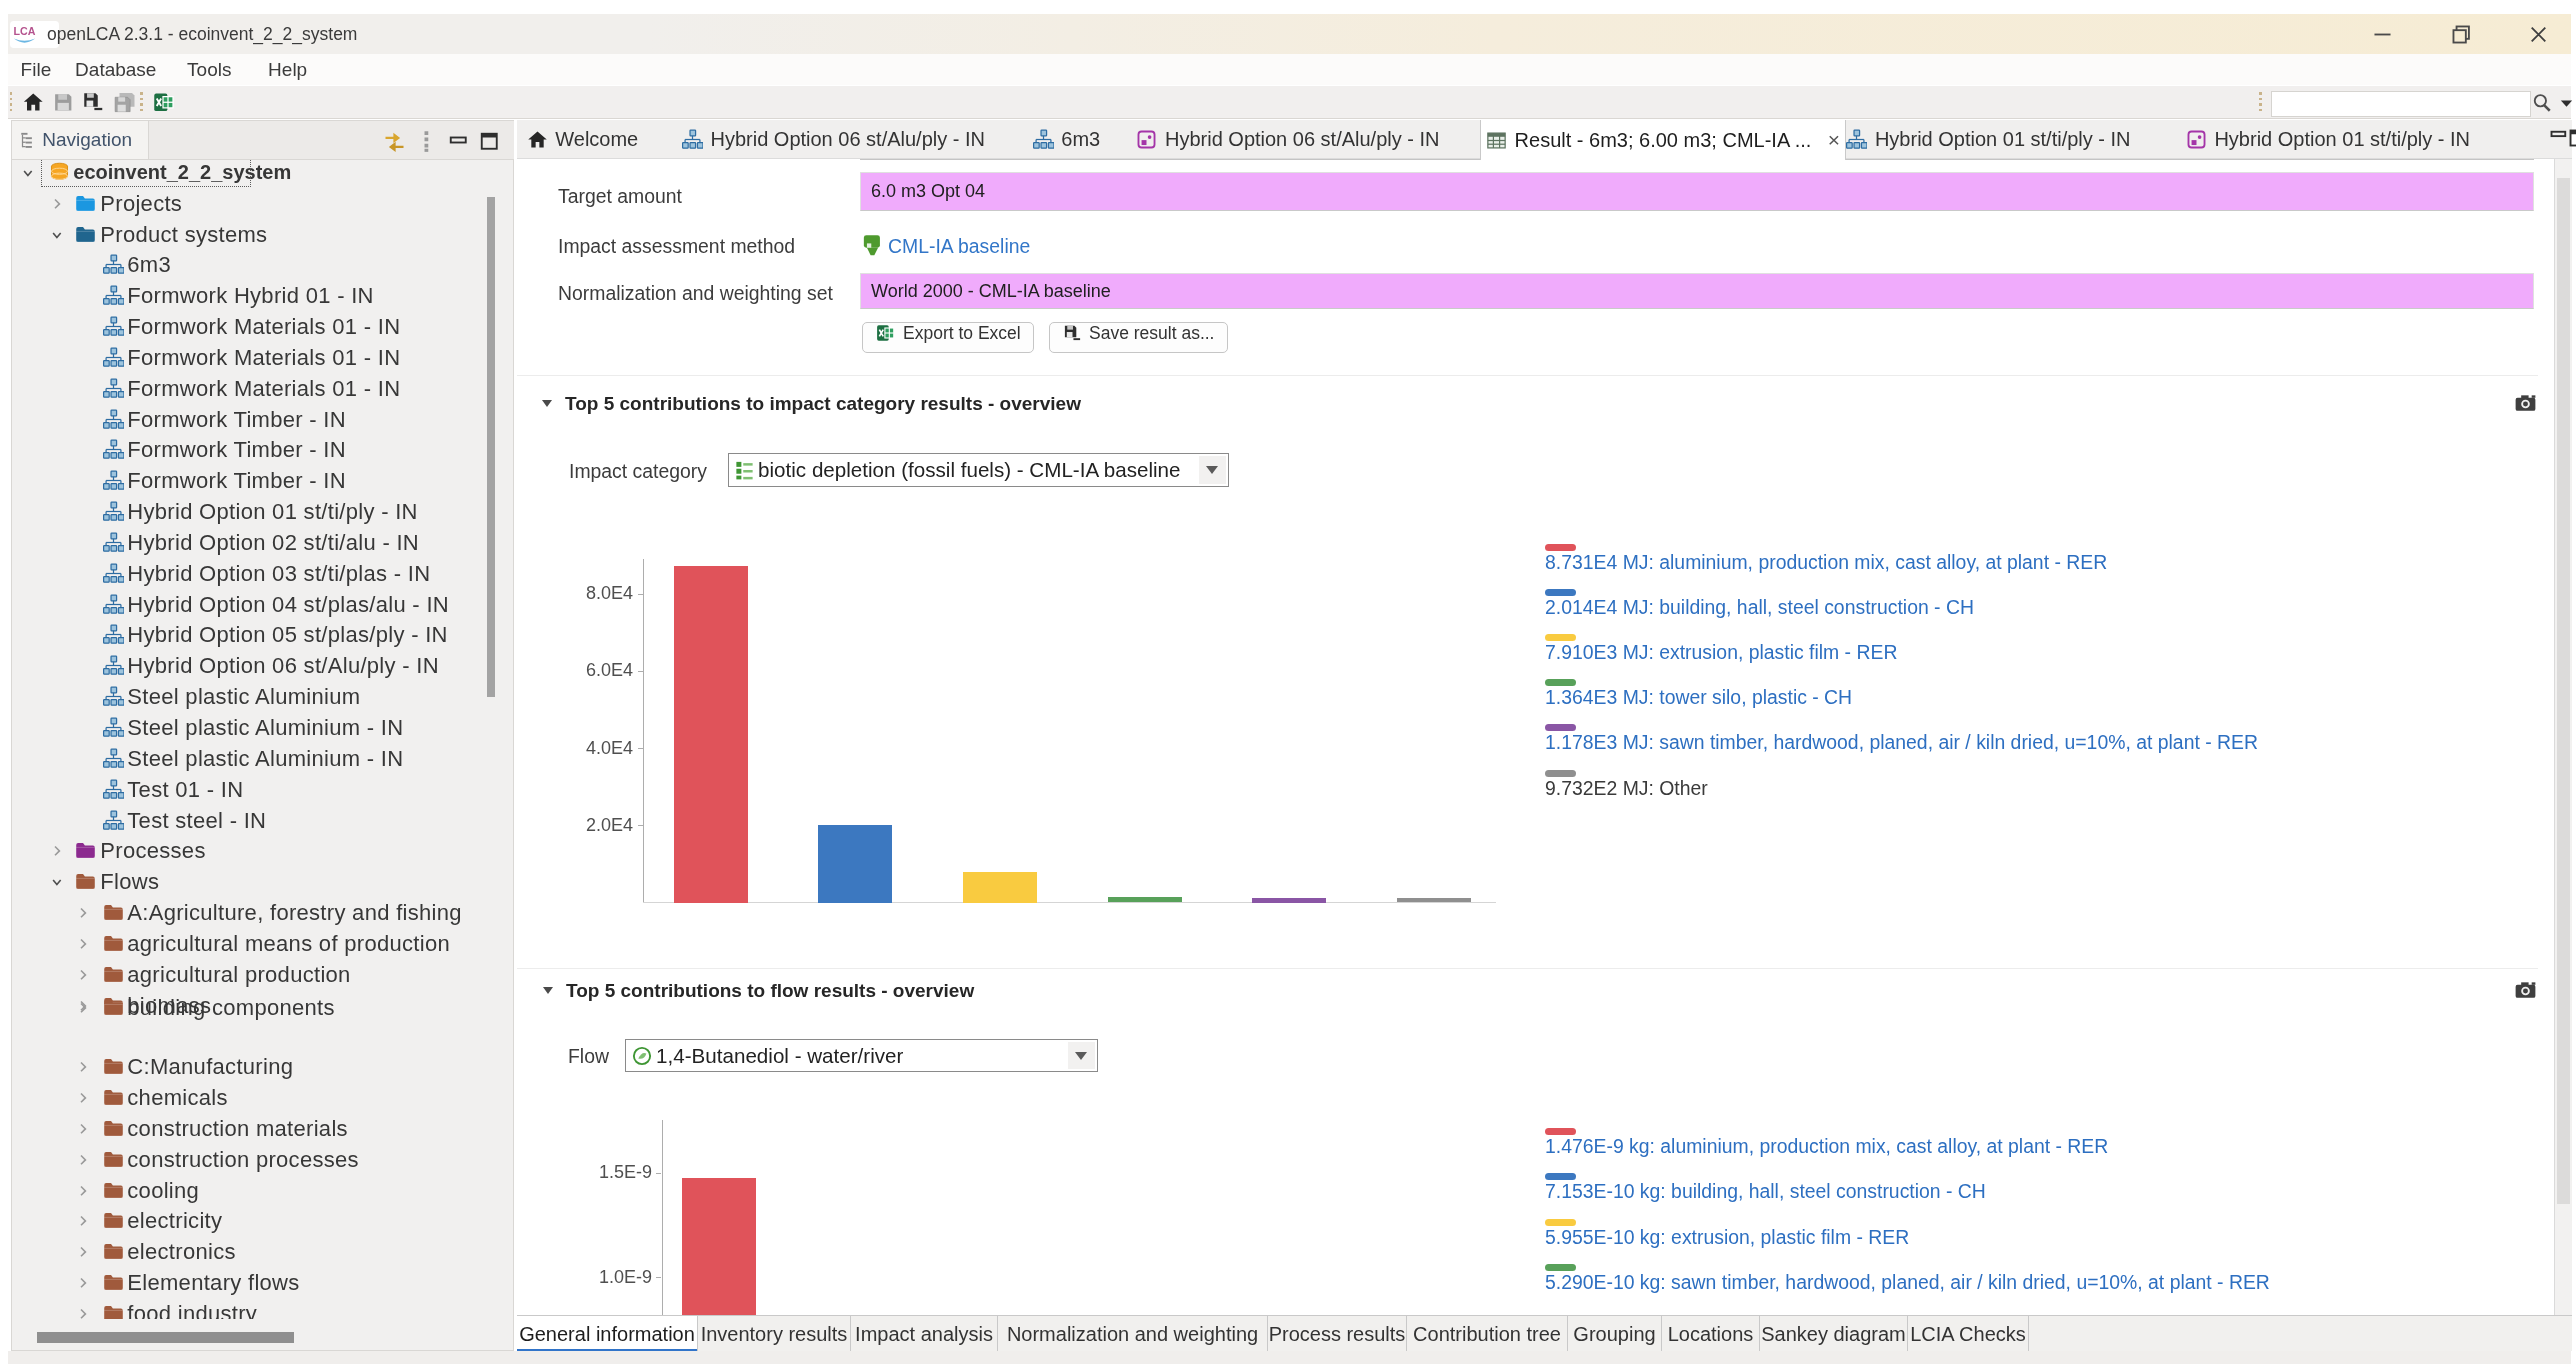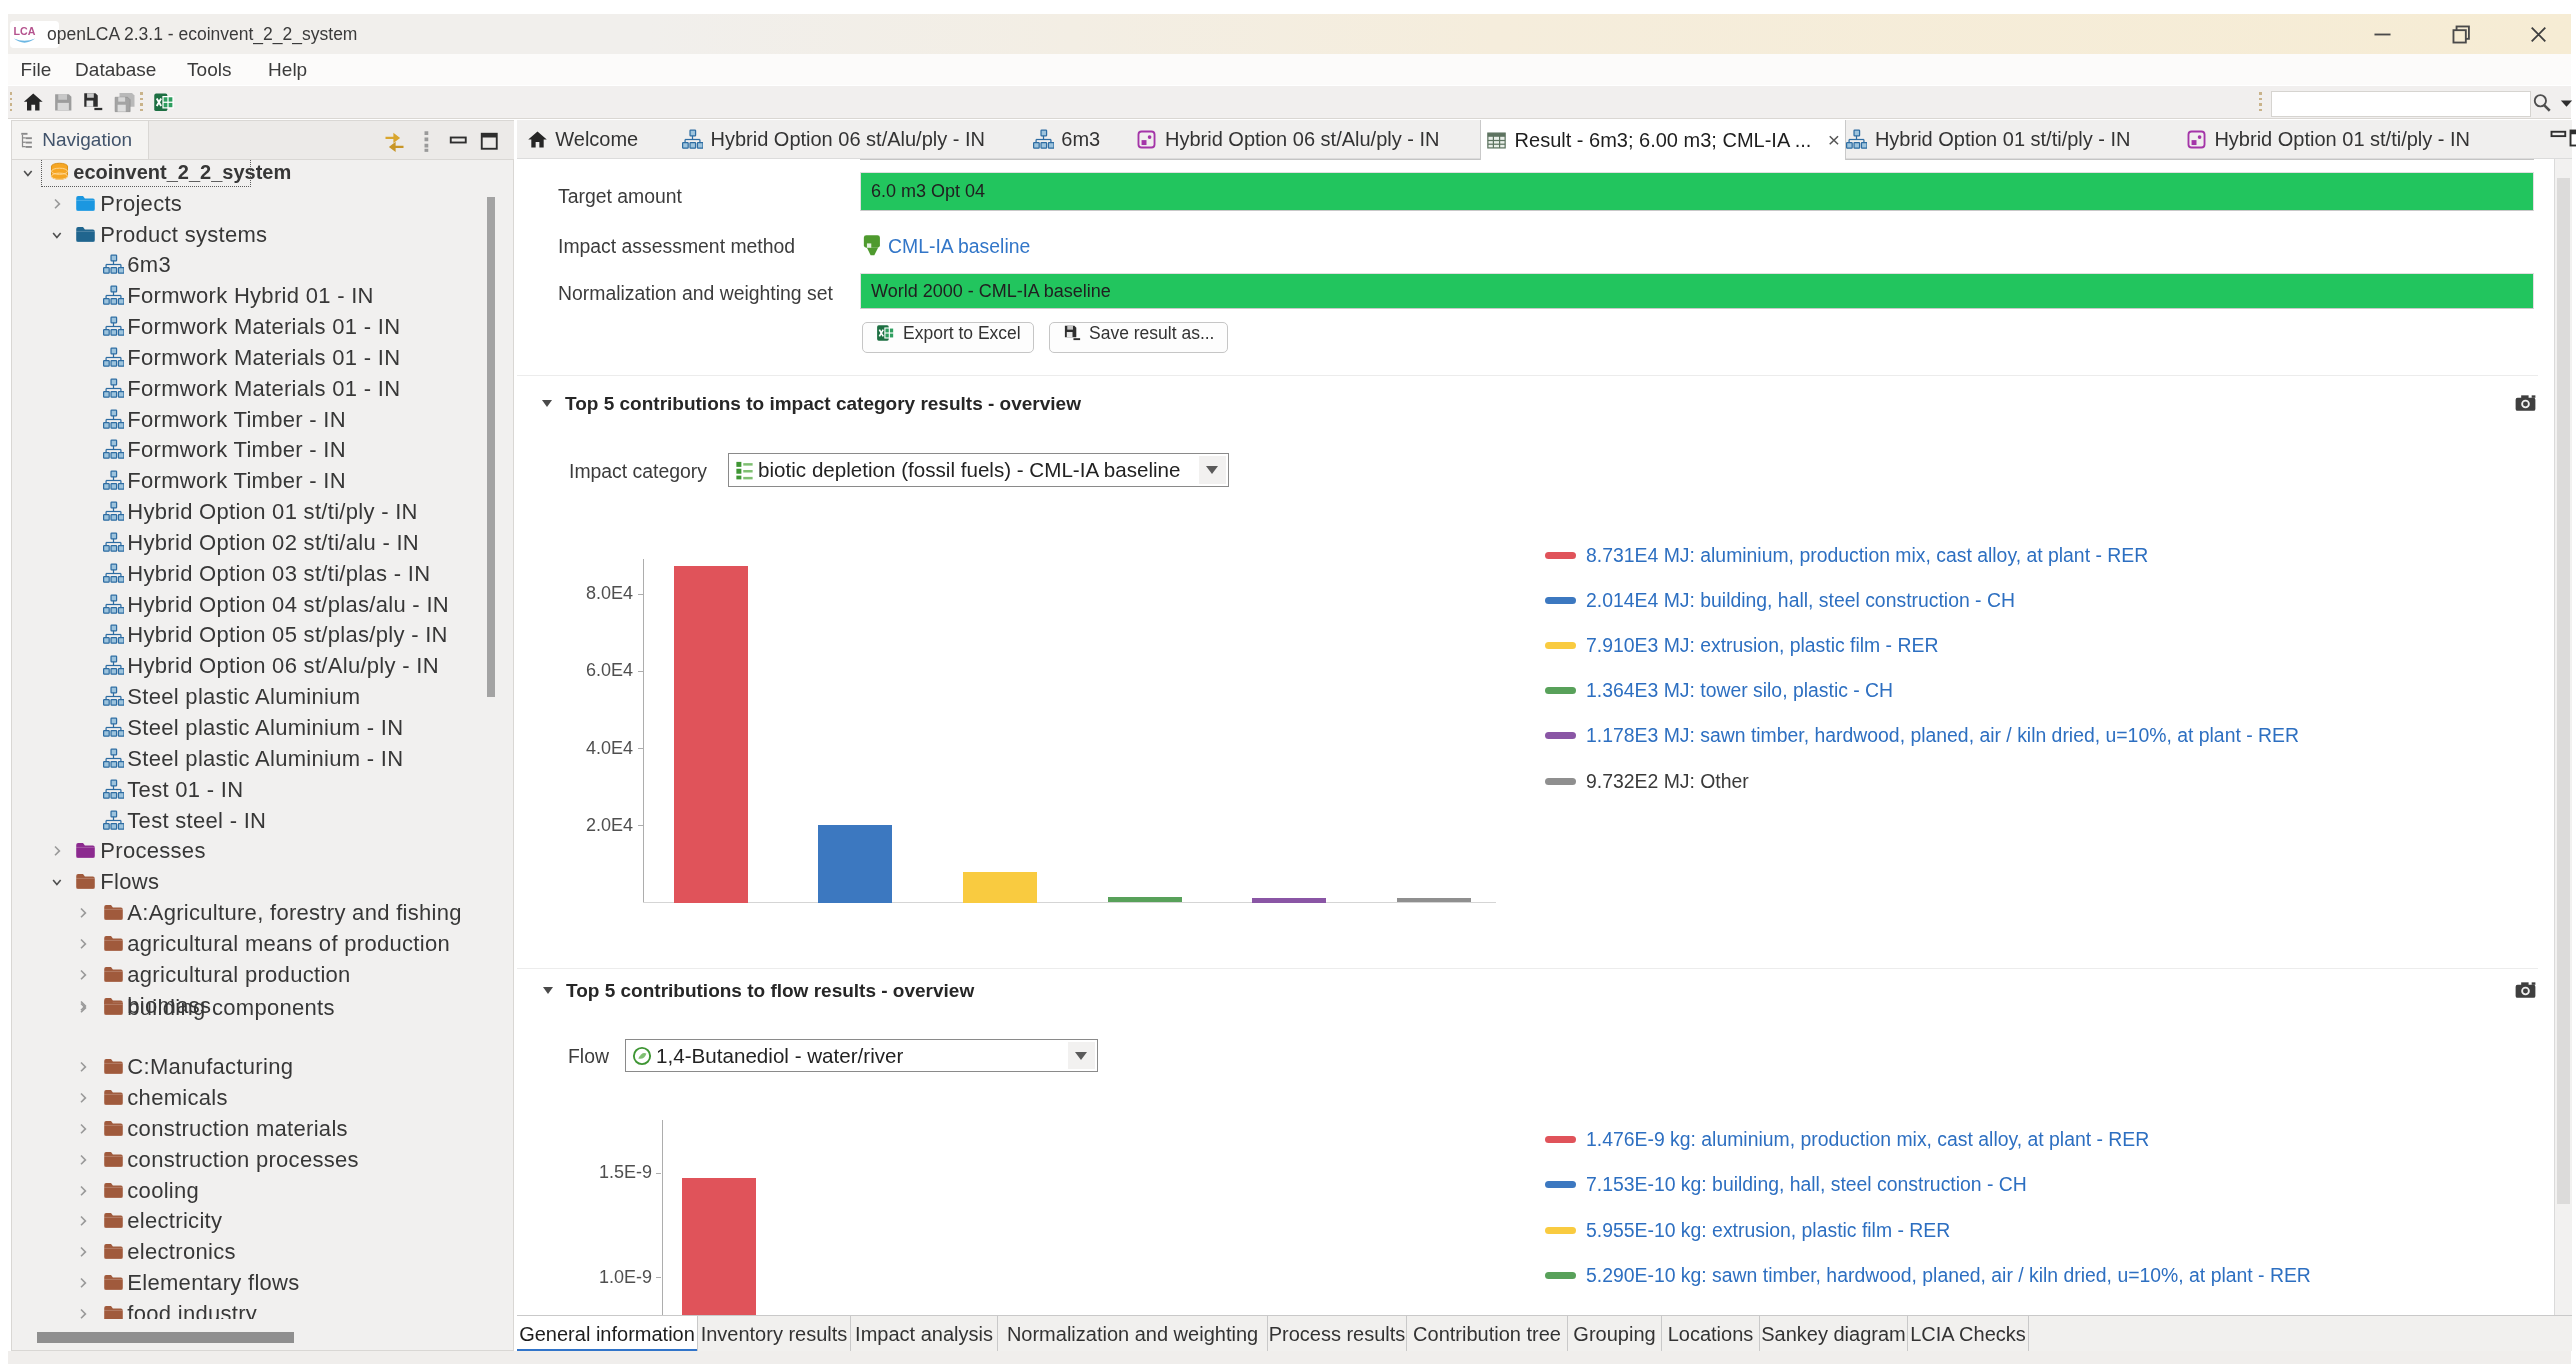--- a/index.html
+++ b/index.html
@@ -40,33 +40,33 @@
   #etabbar { left:0; top:0; width:2055px; height:39px; background:#f0efee; border-bottom:1.3px solid #dcdcdc; }
   .etab { position:absolute; top:0; height:39px; display:flex; align-items:center; justify-content:center; gap:7.5px; font-size:20px; color:#333333; white-space:nowrap; }
   .etab.active { background:#ffffff; border-left:0.6px solid #c9c9c9; border-right:0.6px solid #c9c9c9; height:40px; color:#1e1e1e; z-index:2; }
   .etab .close-x { font-size:21px; color:#555; margin-left:8.8px; }
   #econtent { left:0; top:39px; width:2037px; height:1156px; background:#ffffff; overflow:hidden; }
   #escroll { left:2037px; top:39px; width:17.5px; height:1156px; background:#f2f1f0; border-left:0.6px solid #dadada; }
   #escroll-thumb { left:1.9px; top:19px; width:13px; height:1026px; background:#dcdbda; }
 
   
   .flabel { position:absolute; font-size:19.4px; color:#3c3c3c; }
-  .finput { position:absolute; background:#22c55e; border:0.6px solid #e0e0e0; border-bottom:1.3px solid #c9c9c9; font-size:18px; color:#202020; display:flex; align-items:center; padding-left:10px; }
+  .finput { position:absolute; background:#f0abfc; border:0.6px solid #e0e0e0; border-bottom:1.3px solid #c9c9c9; font-size:18px; color:#202020; display:flex; align-items:center; padding-left:10px; }
   .btn { position:absolute; height:31px; background:#fdfdfd; border:0.6px solid #c6c6c6; border-radius:5px; display:flex; align-items:flex-start; font-size:17.5px; color:#333; padding:0 12.5px; gap:7.5px; }
   .link { color:#3276c8; }
   .section-divider { position:absolute; left:0; width:2021px; height:1.3px; background:#ececec; }
   .section-header { position:absolute; font-size:19px; font-weight:bold; color:#262626; }
   .sec-arrow { position:absolute; width:0; height:0; border-left:5.6px solid transparent; border-right:5.6px solid transparent; border-top:7.5px solid #4a4a4a; }
   .combo { position:absolute; background:#fff; border:1.3px solid #8a8a8a; display:flex; align-items:center; font-size:20.6px; color:#222; }
   .combo .arrow-btn { position:absolute; right:1.9px; top:1.9px; bottom:1.9px; width:27.5px; background:#f2f1f0; display:flex; align-items:center; justify-content:center; }
   .combo .arrow-btn:after { content:""; width:0; height:0; border-left:6.9px solid transparent; border-right:6.9px solid transparent; border-top:8.8px solid #5a5a5a; }
 
   
   .tick-label { position:absolute; font-size:18px; color:#4f4f4f; text-align:right; width:69px; }
-  .legend-row { position:absolute; display:flex; align-items:center; white-space:nowrap; font-size:19.4px; }
+  .legend-row { position:absolute; display:flex; white-space:nowrap; font-size:19.4px;flex-direction:column; }
   .legend-swatch { width:31px; height:6.9px; border-radius:3.8px; margin-right:10px; flex:none; }
   .legend-text.link { color:#2d6fc1; }
   .legend-text.plain { color:#3a3a3a; }
   .bar { position:absolute; }
   .camera { position:absolute; width:21px; height:17.5px; }
 
   
   #btabbar { left:0; top:1195px; width:2055px; height:36px; background:#f1f0ee; border-top:0.6px solid #c9c9c9; display:flex; }
   .btab { height:36px; border-right:0.6px solid #c9c9c9; display:flex; align-items:center; justify-content:center; font-size:20px; color:#333; position:relative; }
   .btab.active { background:#ffffff; color:#1d1d1d; }

